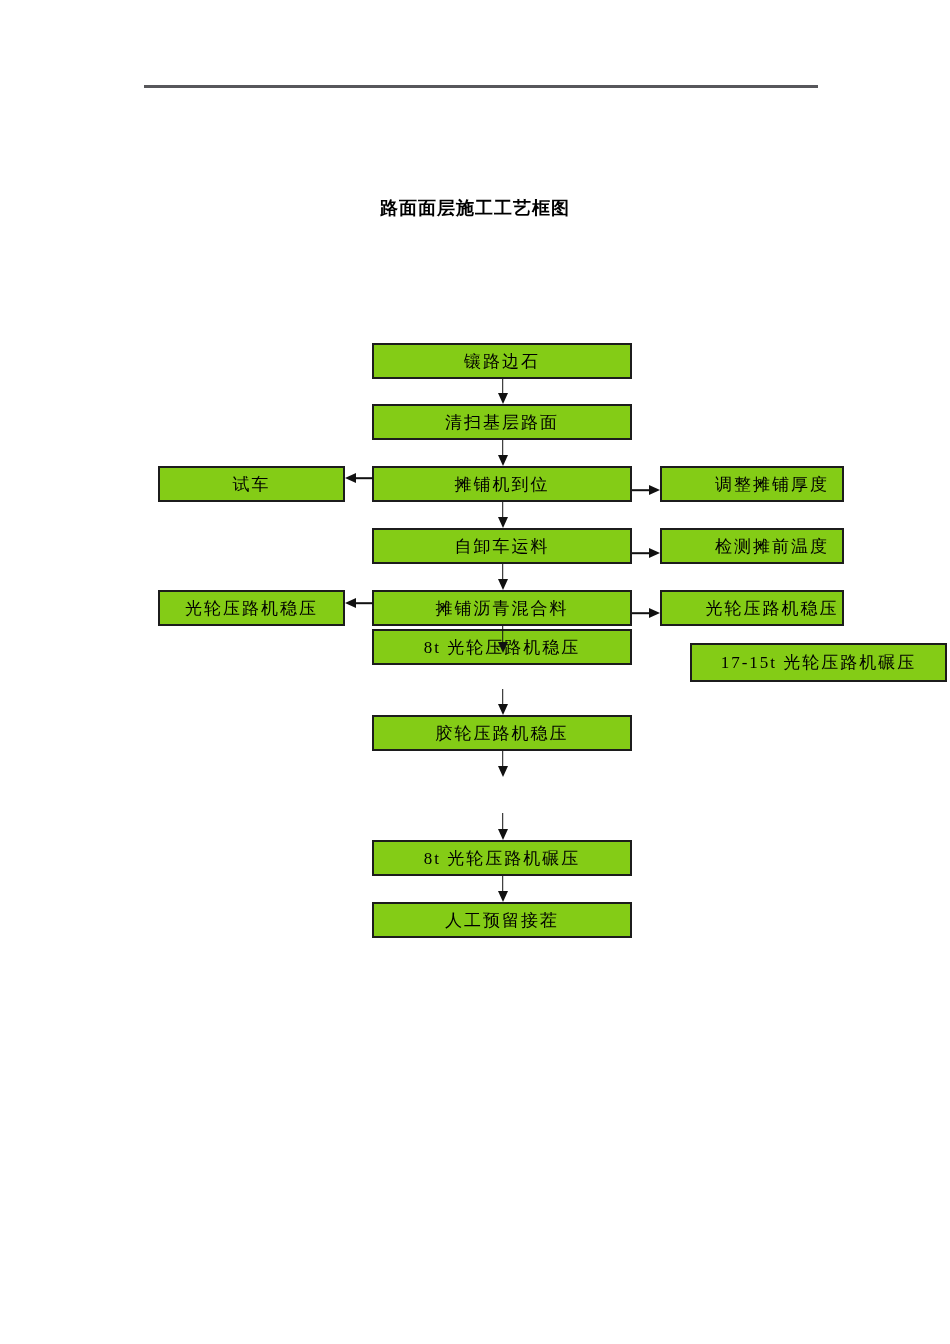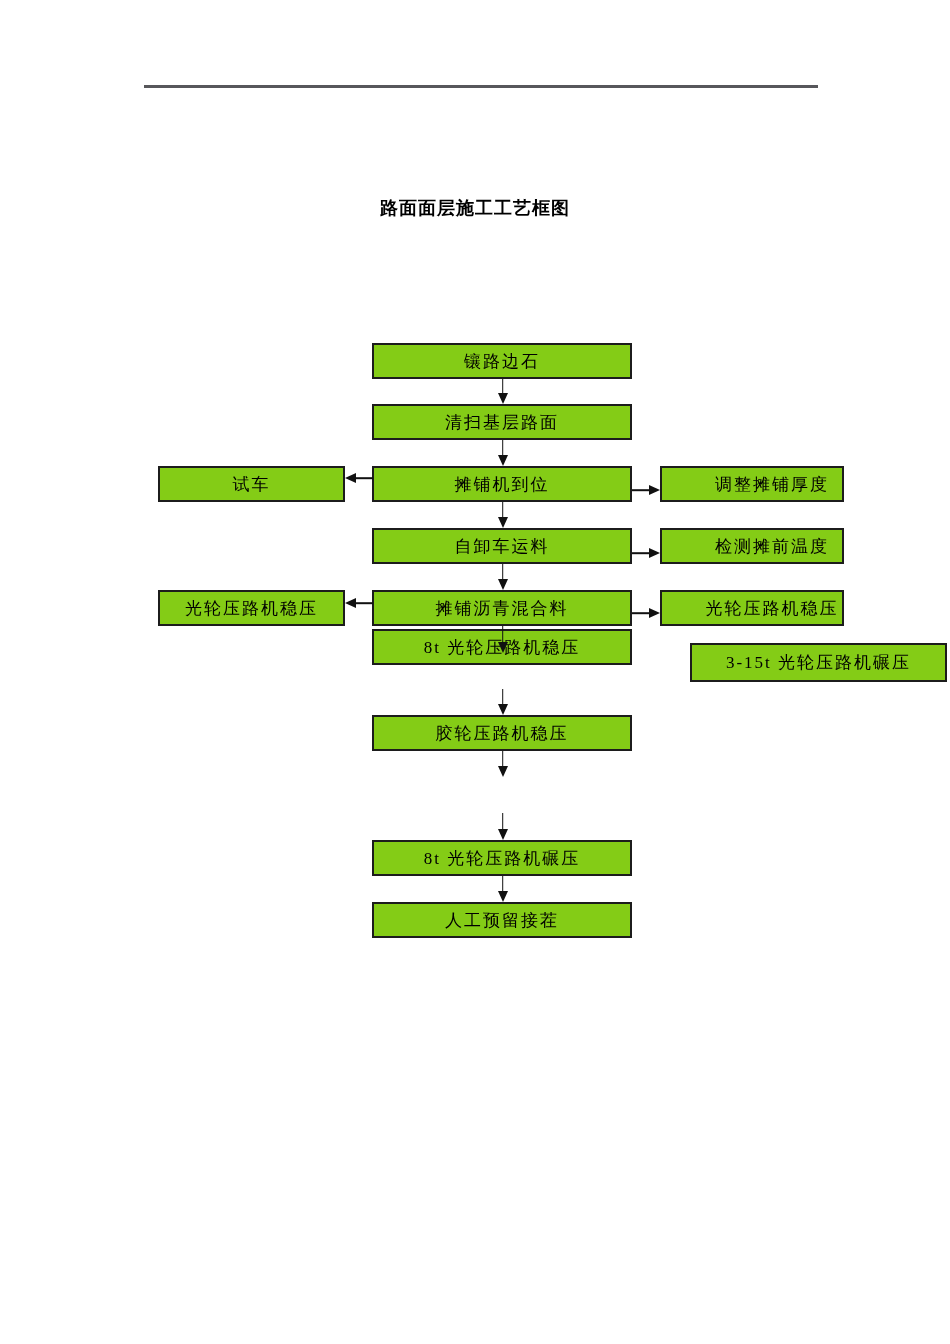--- a/index.html
+++ b/index.html
@@ -79,21 +79,21 @@
   <div class="fbox col-c" style="top:715px">胶轮压路机稳压</div>
   <div class="fbox col-c" style="top:840px">8t 光轮压路机碾压</div>
   <div class="fbox col-l" style="top:466px">试车</div>
 
   <div class="fbox col-c" style="top:902px">人工预留接茬</div>
   <div class="fbox col-l" style="top:590px">光轮压路机稳压</div>
 
   <div class="fbox col-r" style="top:466px">调整摊铺厚度</div>
   <div class="fbox col-r" style="top:528px">检测摊前温度</div>
   <div class="fbox col-r" style="top:590px">光轮压路机稳压</div>
-  <div class="fbox" style="left:690px;top:643px;width:257px;height:39px">3-15t 光轮压路机碾压</div>
+  <div class="fbox" style="left:690px;top:643px;width:257px;height:39px">17-15t 光轮压路机碾压</div>
 
   <div class="arrow-v" style="top:379px;height:25px">
       <div class="line"></div>
       <div class="head"></div>
     </div>
   <div class="arrow-v" style="top:440px;height:26px">
       <div class="line"></div>
       <div class="head"></div>
     </div>
   <div class="arrow-v" style="top:502px;height:26px">

